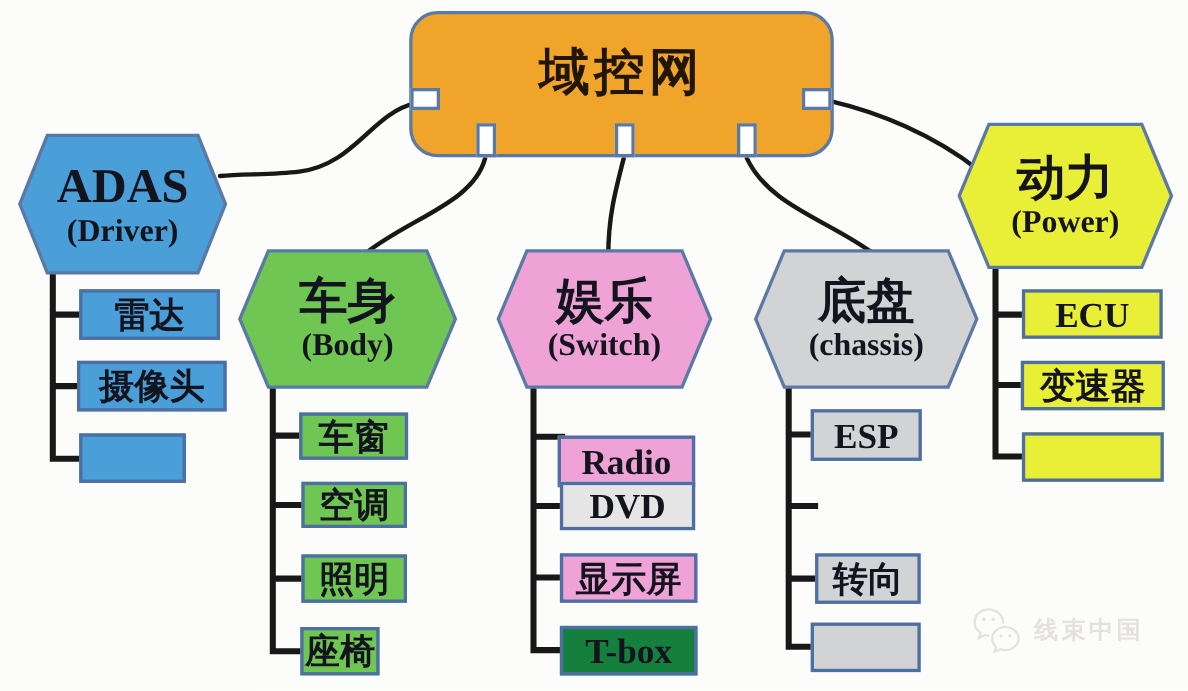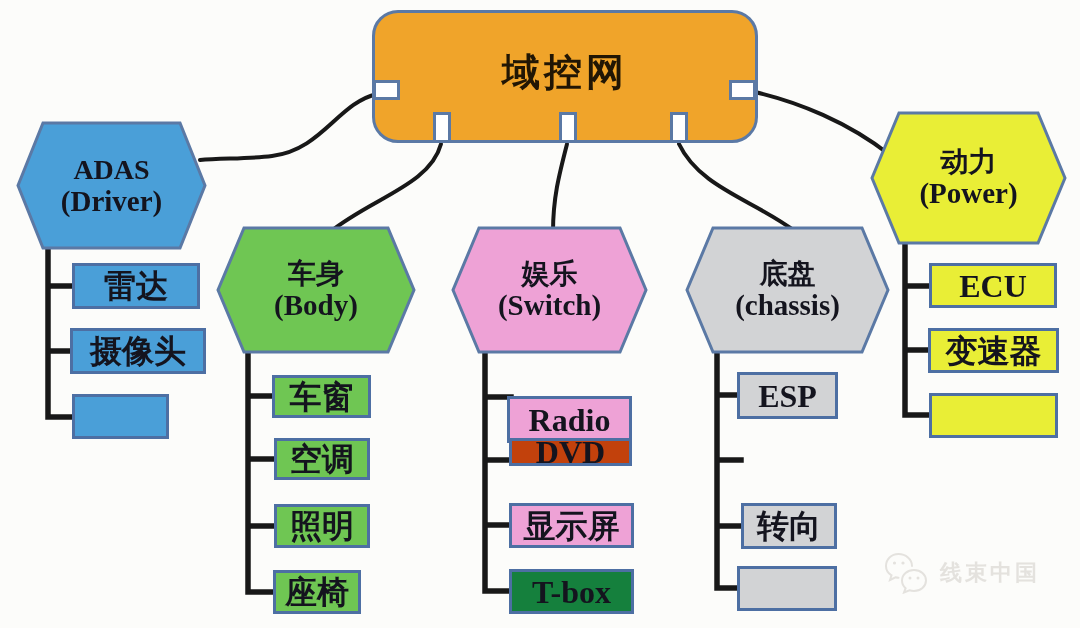--- a/index.html
+++ b/index.html
@@ -8,30 +8,30 @@
     background:#fcfcfa;
     font-family:"Liberation Serif","DejaVu Serif",serif;
   }
   .wires{position:absolute;left:0;top:0;width:1080px;height:628px;z-index:1;}
   .hub{
     position:absolute;left:372px;top:10px;width:386px;height:133px;
     border:3px solid;border-radius:26px;box-sizing:border-box;z-index:2;
     display:flex;justify-content:center;align-items:flex-start;
   }
   .hub-title{
-    margin-top:34px;font-size:38px;font-weight:bold;letter-spacing:4px;
+    margin-top:22px;font-size:46px;font-weight:bold;letter-spacing:4px;
   }
   .port{position:absolute;box-sizing:border-box;border:3px solid;z-index:3;}
   .hexsvg{position:absolute;overflow:visible;z-index:2;}
   .hexlabel{
     position:absolute;z-index:3;display:flex;flex-direction:column;
     justify-content:center;align-items:center;text-align:center;
     line-height:1.12;font-weight:bold;
   }
-  .hexlabel .l1{font-size:28px;}
+  .hexlabel .l1{font-size:44px;}
   .hexlabel .l2{font-size:29px;}
   .leaf{
     position:absolute;box-sizing:border-box;border:3.5px solid;z-index:3;
     display:flex;justify-content:center;align-items:center;
     font-size:32px;font-weight:bold;line-height:1;text-align:center;
   }
   .watermark{
     position:absolute;left:884px;top:552px;z-index:4;
     display:flex;align-items:center;gap:8px;
     font-family:"Liberation Sans","DejaVu Sans",sans-serif;
@@ -85,31 +85,31 @@
   <svg class="hexsvg" style="left:218px;top:228px;" width="196" height="124">
     <polygon points="26,0 170,0 196,62 170,124 26,124 0,62" stroke-width="3" fill="#6fc653" stroke="#5b79a5"></polygon>
   </svg>
   <div class="hexlabel" style="left:218px;top:228px;width:196px;height:123px;">
     <span class="l1">车身</span>
     <span class="l2">(Body)</span>
   </div>
   <div class="leaf" style="left: 272px; top: 375px; width: 99px; height: 43px; background: rgb(111, 198, 83); border-color: rgb(77, 111, 163);">车窗</div>
   <div class="leaf" style="left: 274px; top: 438px; width: 96px; height: 42px; background: rgb(111, 198, 83); border-color: rgb(77, 111, 163);">空调</div>
   <div class="leaf" style="left: 274px; top: 504px; width: 96px; height: 44px; background: rgb(111, 198, 83); border-color: rgb(77, 111, 163);">照明</div>
-  <div class="leaf" style="left: 273px; top: 570px; width: 88px; height: 44px; background: rgb(111, 198, 83); border-color: rgb(77, 111, 163);">座椅</div>
+  <div class="leaf" style="left: 273px; top: 570px; width: 72px; height: 44px; background: rgb(111, 198, 83); border-color: rgb(77, 111, 163);">座椅</div>
 
   <svg class="hexsvg" style="left:453px;top:228px;" width="193" height="124">
     <polygon points="26,0 167,0 193,62 167,124 26,124 0,62" stroke-width="3" fill="#eea2d6" stroke="#5b79a5"></polygon>
   </svg>
   <div class="hexlabel" style="left:453px;top:228px;width:193px;height:124px;">
     <span class="l1">娱乐</span>
     <span class="l2">(Switch)</span>
   </div>
   <div class="leaf" style="left: 507px; top: 396px; width: 125px; height: 47px; background: rgb(238, 162, 214); border-color: rgb(77, 111, 163);">Radio</div>
-  <div class="leaf" style="left: 509px; top: 438px; width: 123px; height: 28px; background: #c2410c; border-color: rgb(77, 111, 163);">DVD</div>
+  <div class="leaf" style="left: 509px; top: 438px; width: 123px; height: 44px; background: #e5e5e5; border-color: rgb(77, 111, 163);">DVD</div>
   <div class="leaf" style="left: 509px; top: 503px; width: 125px; height: 45px; background: rgb(238, 162, 214); border-color: rgb(77, 111, 163);">显示屏</div>
   <div class="leaf" style="left: 509px; top: 569px; width: 125px; height: 45px; background: #15803d; border-color: rgb(77, 111, 163);">T-box</div>
 
   <svg class="hexsvg" style="left:687px;top:228px;" width="201" height="124">
     <polygon points="26,0 175,0 201,62 175,124 26,124 0,62" stroke-width="3" fill="#d2d3d5" stroke="#5b79a5"></polygon>
   </svg>
   <div class="hexlabel" style="left:687px;top:228px;width:201px;height:124px;">
     <span class="l1">底盘</span>
     <span class="l2">(chassis)</span>
   </div>

